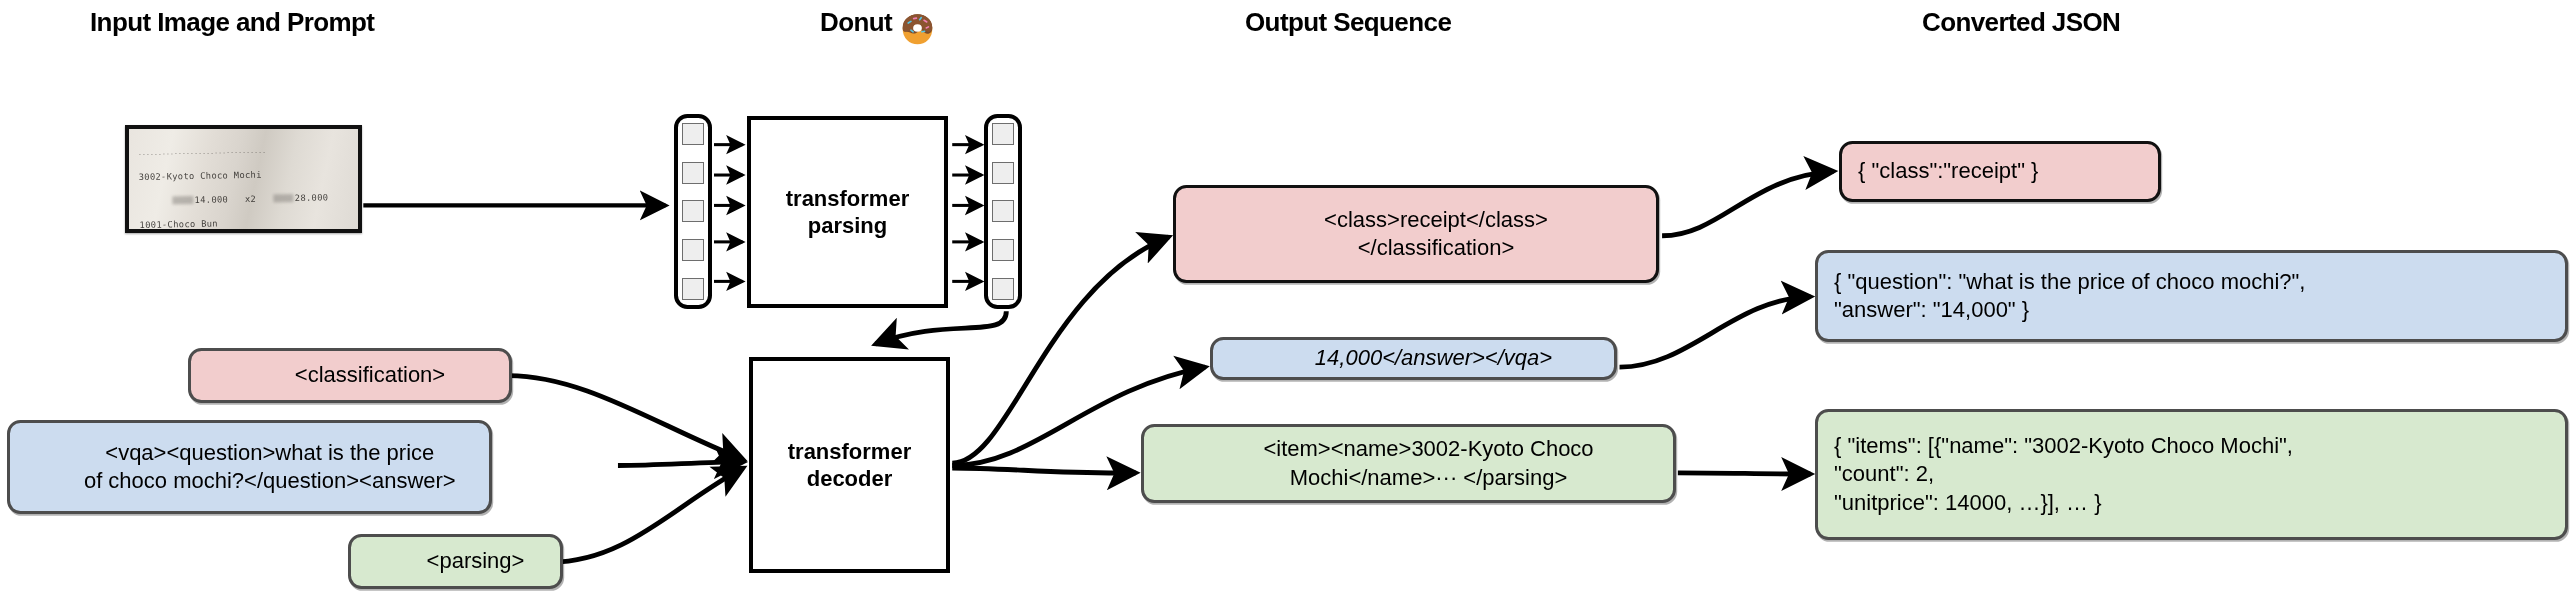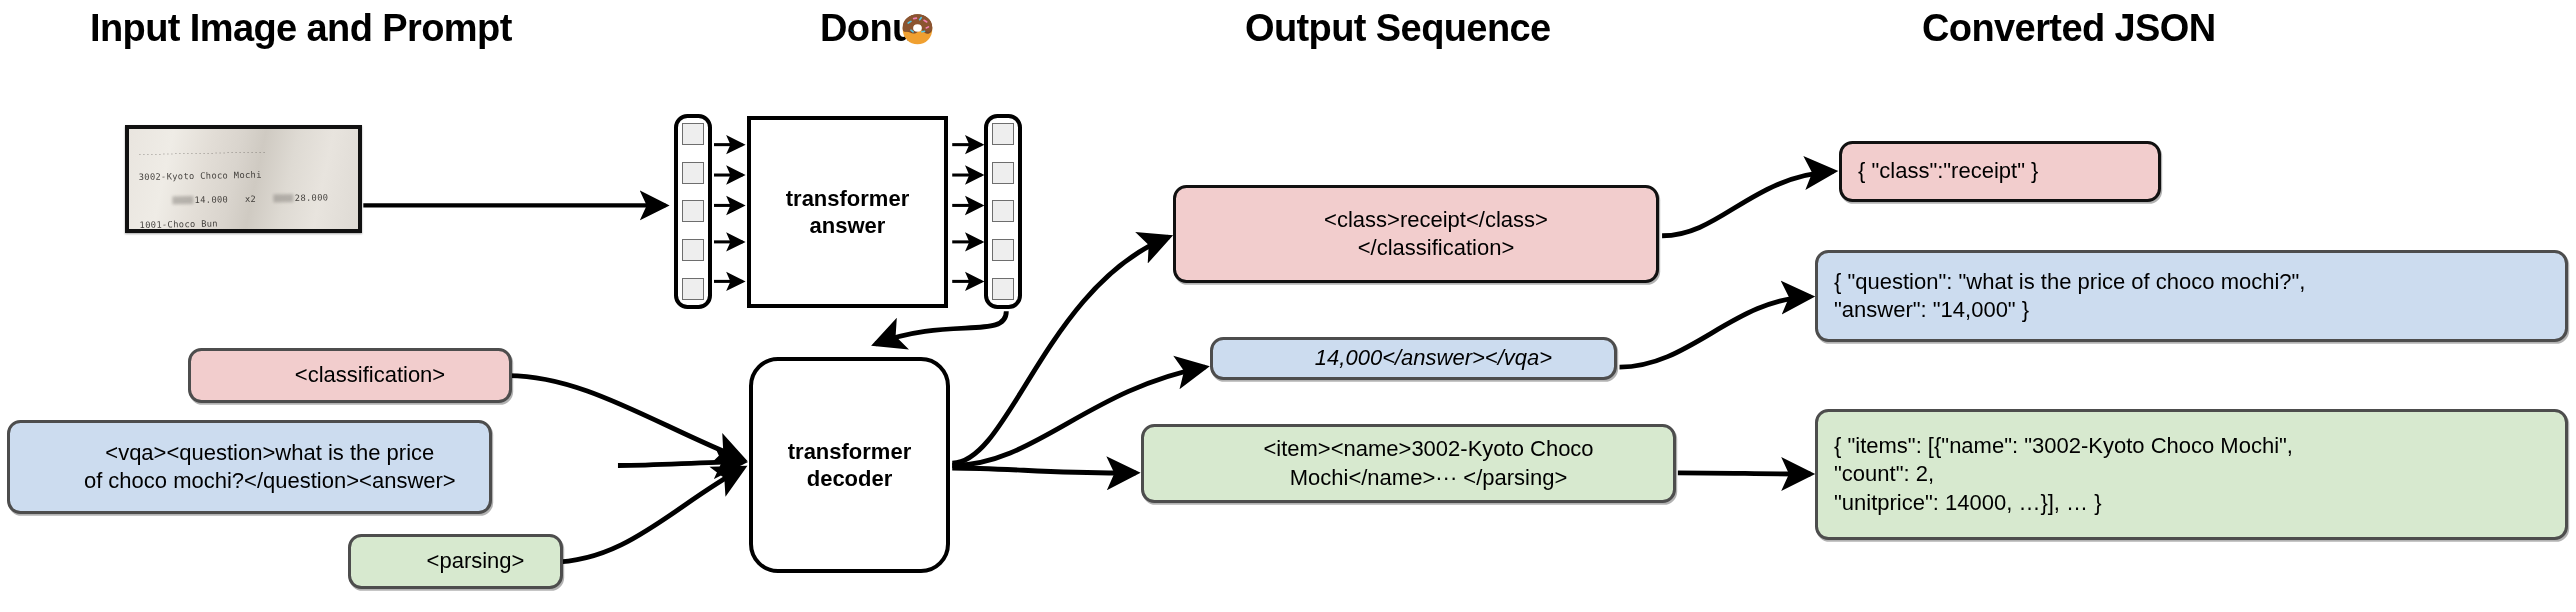--- a/index.html
+++ b/index.html
@@ -25,21 +25,21 @@
     height: 612px;
     pointer-events: none;
     z-index: 5;
   }
 
   
   .col-title {
     position: absolute;
     font-family: "Liberation Sans", sans-serif;
     font-weight: bold;
-    font-size: 38px;
+    font-size: 26px;
     letter-spacing: -0.6px;
     color: #000000;
     white-space: nowrap;
     z-index: 20;
   }
 
   
   .receipt-frame {
     position: absolute;
     left: 125px;
@@ -221,32 +221,32 @@
   <div class="token-strip" style="left:674px; top:114px; width:38px; height:195px;">
     <span class="token-cell"></span>
     <span class="token-cell"></span>
     <span class="token-cell"></span>
     <span class="token-cell"></span>
     <span class="token-cell"></span>
   </div>
 
   <div class="model-box" style="left:747px; top:116px; width:201px; height:192px;">
     <div class="label">transformer
-answer</div>
+parsing</div>
   </div>
 
   <div class="token-strip" style="left:984px; top:114px; width:38px; height:195px;">
     <span class="token-cell"></span>
     <span class="token-cell"></span>
     <span class="token-cell"></span>
     <span class="token-cell"></span>
     <span class="token-cell"></span>
   </div>
 
-  <div class="model-box" style="left:749px; top:357px; width:201px; height:216px;border-radius:29px;">
+  <div class="model-box" style="left:749px; top:357px; width:201px; height:216px;">
     <div class="label">transformer
 decoder</div>
   </div>
 
   <div class="rbox c-pink center" style="left:188px; top:348px; width:324px; height:55px;">
     <div class="txt">&lt;classification&gt;</div>
   </div>
 
   <div class="rbox c-blue center" style="left:7.3px; top:420px; width:485px; height:94px;">
     <div class="txt">&lt;vqa&gt;&lt;question&gt;what is the price

